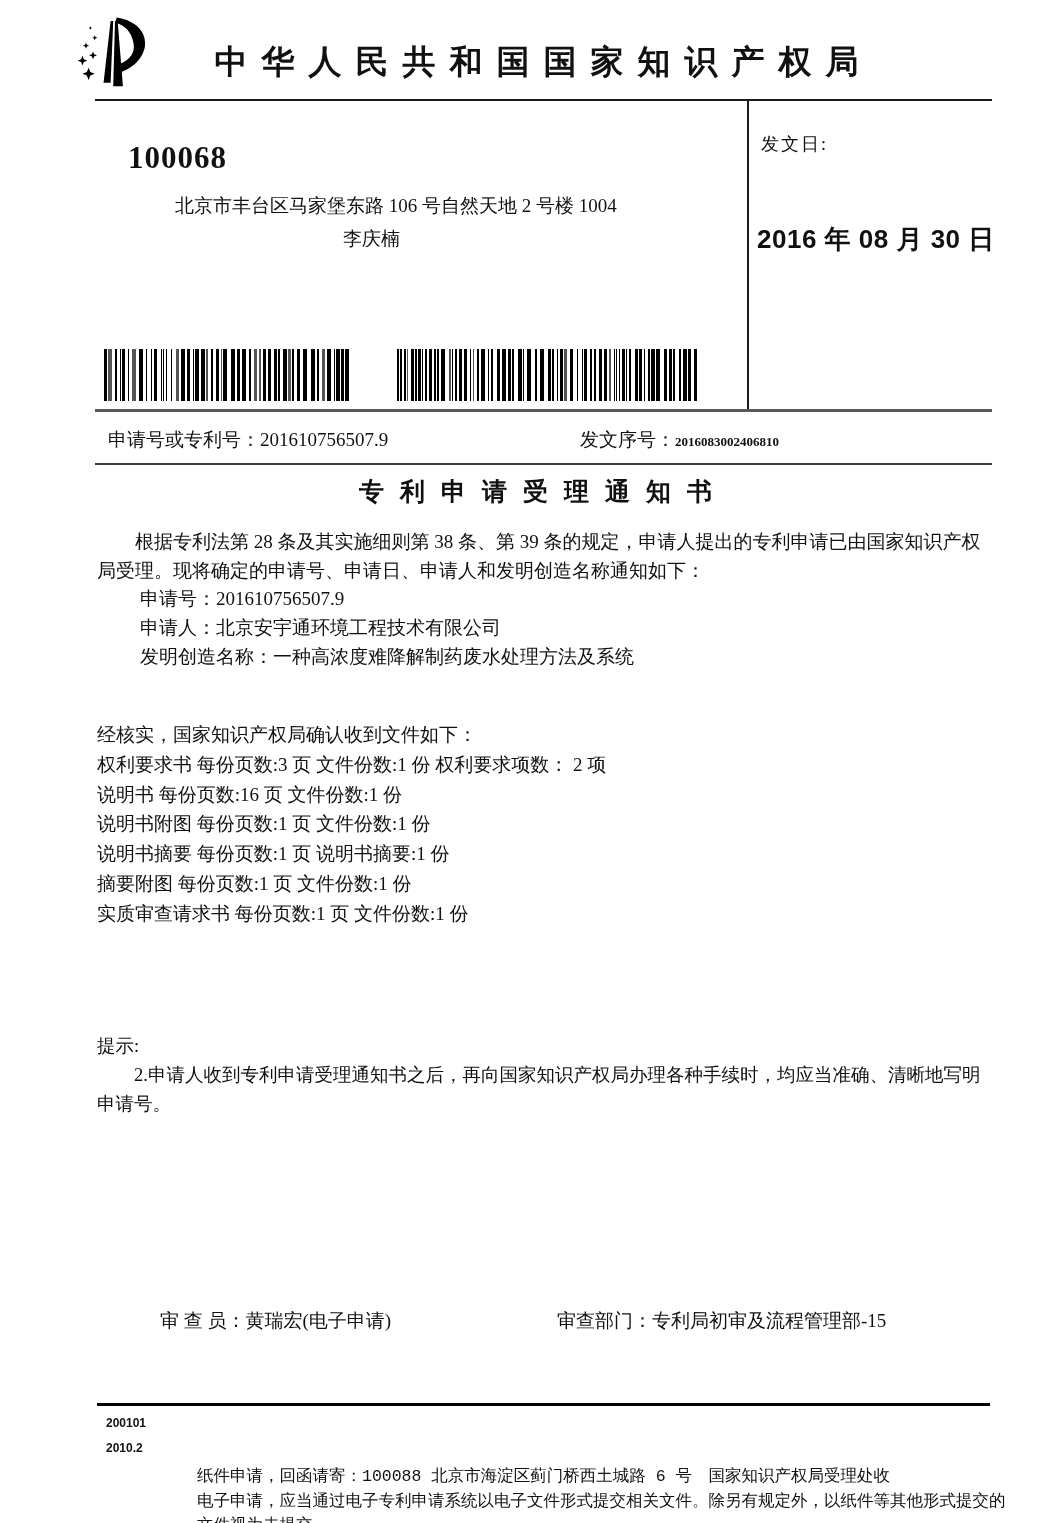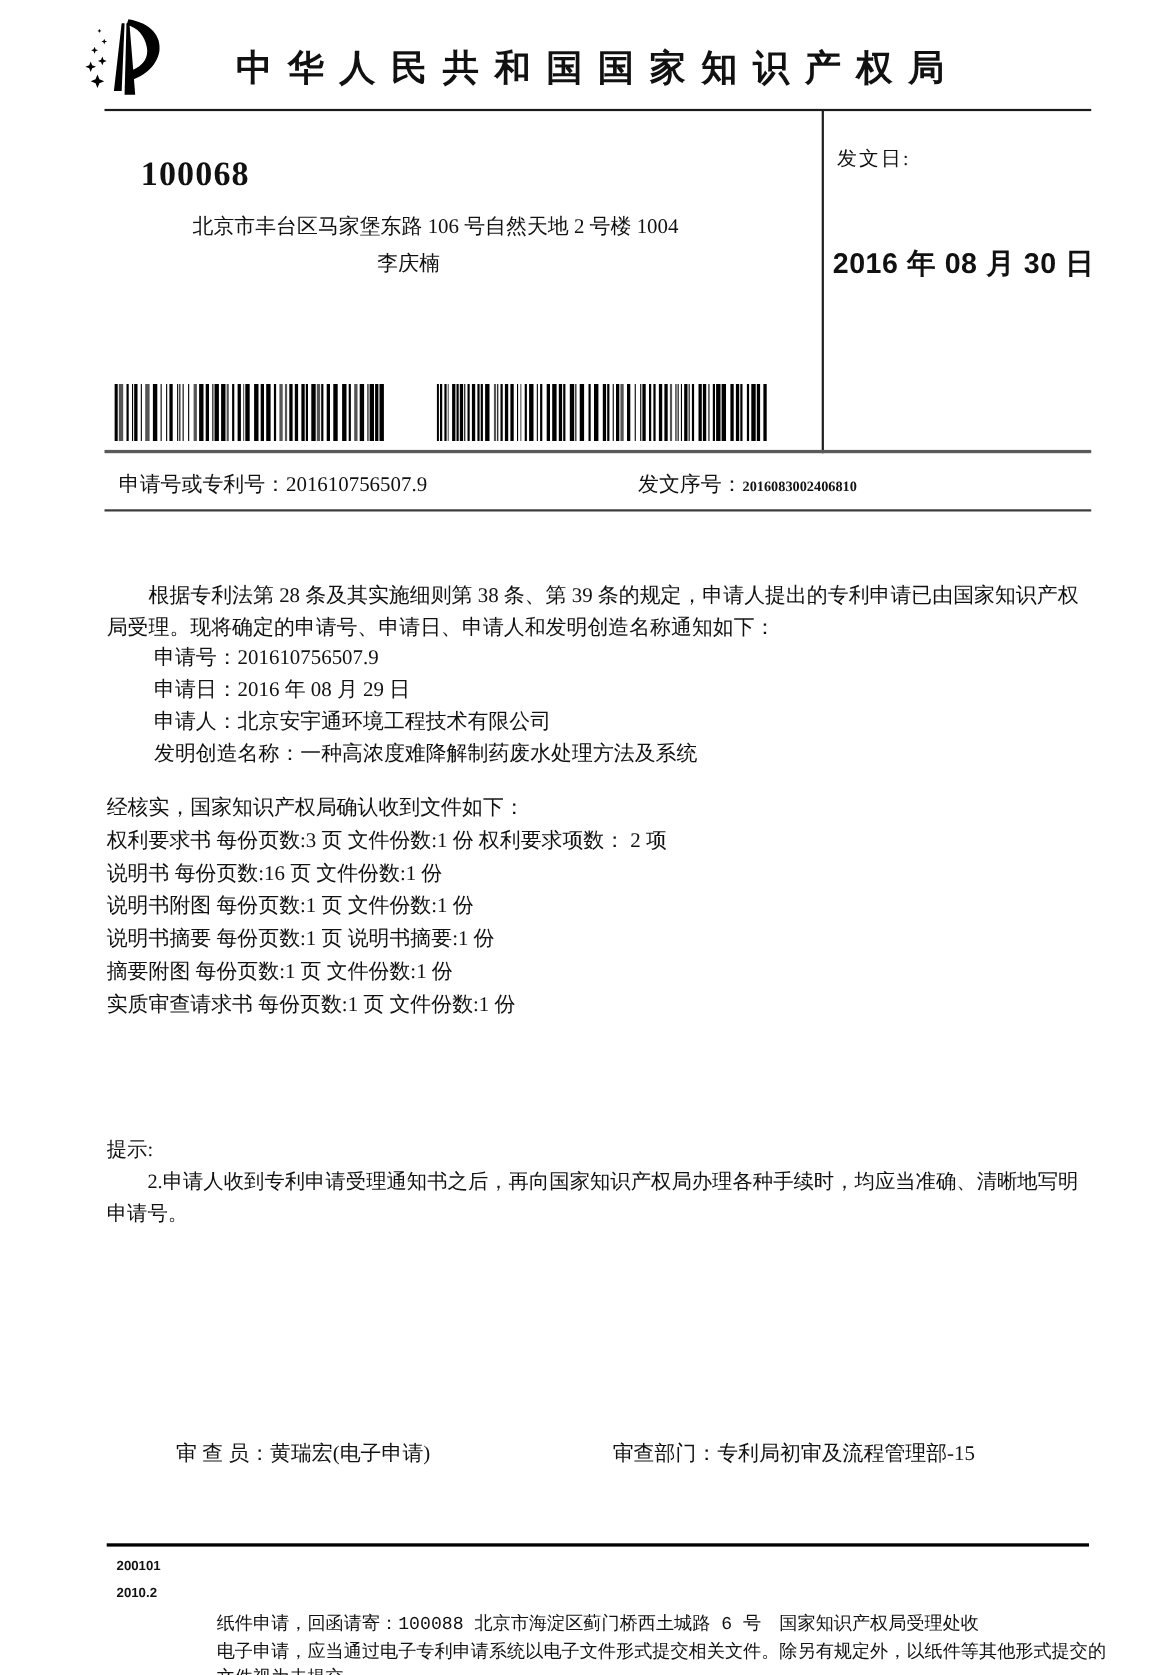--- a/index.html
+++ b/index.html
@@ -108,25 +108,25 @@
   <div class="abs issue-date">2016 年 08 月 30 日</div>
 
   <div class="abs barcode bc1" id="barcode1"><span style="width:3px;background:#000;margin-right:1px"></span><span style="width:4px;background:#555;margin-right:3px"></span><span style="width:2px;background:#000;margin-right:3px"></span><span style="width:1px;background:#000;margin-right:1px"></span><span style="width:3px;background:#000;margin-right:3px"></span><span style="width:1px;background:#000;margin-right:3px"></span><span style="width:4px;background:#555;margin-right:3px"></span><span style="width:4px;background:#000;margin-right:3px"></span><span style="width:1px;background:#000;margin-right:4px"></span><span style="width:1px;background:#000;margin-right:2px"></span><span style="width:3px;background:#000;margin-right:4px"></span><span style="width:1px;background:#000;margin-right:1px"></span><span style="width:1px;background:#000;margin-right:2px"></span><span style="width:1px;background:#000;margin-right:4px"></span><span style="width:1px;background:#000;margin-right:4px"></span><span style="width:3px;background:#555;margin-right:2px"></span><span style="width:4px;background:#000;margin-right:2px"></span><span style="width:3px;background:#000;margin-right:3px"></span><span style="width:1px;background:#000;margin-right:1px"></span><span style="width:4px;background:#000;margin-right:2px"></span><span style="width:4px;background:#000;margin-right:1px"></span><span style="width:2px;background:#555;margin-right:3px"></span><span style="width:2px;background:#000;margin-right:3px"></span><span style="width:3px;background:#000;margin-right:2px"></span><span style="width:1px;background:#555;margin-right:1px"></span><span style="width:4px;background:#000;margin-right:4px"></span><span style="width:4px;background:#000;margin-right:2px"></span><span style="width:3px;background:#000;margin-right:2px"></span><span style="width:4px;background:#000;margin-right:3px"></span><span style="width:2px;background:#000;margin-right:3px"></span><span style="width:3px;background:#555;margin-right:2px"></span><span style="width:2px;background:#555;margin-right:2px"></span><span style="width:3px;background:#000;margin-right:2px"></span><span style="width:3px;background:#000;margin-right:3px"></span><span style="width:3px;background:#000;margin-right:1px"></span><span style="width:2px;background:#000;margin-right:3px"></span><span style="width:4px;background:#000;margin-right:1px"></span><span style="width:3px;background:#555;margin-right:1px"></span><span style="width:2px;background:#000;margin-right:3px"></span><span style="width:3px;background:#000;margin-right:3px"></span><span style="width:4px;background:#000;margin-right:4px"></span><span style="width:4px;background:#000;margin-right:2px"></span><span style="width:2px;background:#000;margin-right:3px"></span><span style="width:3px;background:#555;margin-right:2px"></span><span style="width:4px;background:#000;margin-right:3px"></span><span style="width:1px;background:#000;margin-right:1px"></span><span style="width:4px;background:#000;margin-right:1px"></span><span style="width:3px;background:#000;margin-right:1px"></span><span style="width:4px;background:#000;margin-right:2px"></span></div>
   <div class="abs barcode bc2" id="barcode2"><span style="width:2px;background:#000;margin-right:1px"></span><span style="width:2px;background:#000;margin-right:2px"></span><span style="width:2px;background:#000;margin-right:1px"></span><span style="width:1px;background:#555;margin-right:3px"></span><span style="width:3px;background:#000;margin-right:1px"></span><span style="width:2px;background:#000;margin-right:1px"></span><span style="width:3px;background:#000;margin-right:1px"></span><span style="width:1px;background:#000;margin-right:2px"></span><span style="width:2px;background:#000;margin-right:2px"></span><span style="width:3px;background:#000;margin-right:2px"></span><span style="width:2px;background:#000;margin-right:1px"></span><span style="width:2px;background:#000;margin-right:2px"></span><span style="width:4px;background:#000;margin-right:4px"></span><span style="width:2px;background:#555;margin-right:1px"></span><span style="width:1px;background:#000;margin-right:2px"></span><span style="width:2px;background:#000;margin-right:2px"></span><span style="width:3px;background:#000;margin-right:2px"></span><span style="width:3px;background:#000;margin-right:3px"></span><span style="width:1px;background:#000;margin-right:2px"></span><span style="width:1px;background:#555;margin-right:3px"></span><span style="width:2px;background:#000;margin-right:2px"></span><span style="width:4px;background:#000;margin-right:3px"></span><span style="width:1px;background:#000;margin-right:2px"></span><span style="width:2px;background:#000;margin-right:4px"></span><span style="width:3px;background:#000;margin-right:2px"></span><span style="width:4px;background:#000;margin-right:2px"></span><span style="width:3px;background:#000;margin-right:1px"></span><span style="width:2px;background:#000;margin-right:4px"></span><span style="width:4px;background:#000;margin-right:1px"></span><span style="width:1px;background:#000;margin-right:3px"></span><span style="width:4px;background:#000;margin-right:4px"></span><span style="width:2px;background:#000;margin-right:3px"></span><span style="width:4px;background:#000;margin-right:4px"></span><span style="width:3px;background:#000;margin-right:1px"></span><span style="width:2px;background:#000;margin-right:3px"></span><span style="width:1px;background:#000;margin-right:2px"></span><span style="width:3px;background:#000;margin-right:1px"></span><span style="width:3px;background:#555;margin-right:3px"></span><span style="width:3px;background:#000;margin-right:4px"></span><span style="width:1px;background:#000;margin-right:4px"></span><span style="width:1px;background:#000;margin-right:1px"></span><span style="width:3px;background:#000;margin-right:3px"></span><span style="width:2px;background:#000;margin-right:2px"></span><span style="width:2px;background:#000;margin-right:3px"></span><span style="width:3px;background:#000;margin-right:2px"></span><span style="width:3px;background:#000;margin-right:2px"></span><span style="width:2px;background:#555;margin-right:3px"></span><span style="width:1px;background:#000;margin-right:1px"></span><span style="width:1px;background:#000;margin-right:2px"></span><span style="width:1px;background:#000;margin-right:2px"></span><span style="width:3px;background:#000;margin-right:1px"></span><span style="width:1px;background:#000;margin-right:2px"></span><span style="width:2px;background:#000;margin-right:4px"></span><span style="width:3px;background:#000;margin-right:1px"></span><span style="width:3px;background:#000;margin-right:2px"></span><span style="width:1px;background:#000;margin-right:3px"></span><span style="width:2px;background:#000;margin-right:1px"></span><span style="width:4px;background:#000;margin-right:1px"></span><span style="width:4px;background:#000;margin-right:4px"></span><span style="width:3px;background:#000;margin-right:2px"></span><span style="width:3px;background:#000;margin-right:1px"></span><span style="width:2px;background:#000;margin-right:4px"></span><span style="width:2px;background:#000;margin-right:2px"></span><span style="width:4px;background:#000;margin-right:1px"></span><span style="width:3px;background:#000;margin-right:3px"></span><span style="width:3px;background:#000;margin-right:1px"></span></div>
   <div class="abs rule-mid1"></div>
 
   <div class="abs ref-app"><span>申请号或专利号：</span><span>201610756507.9</span></div>
   <div class="abs ref-serial"><span>发文序号：</span><b>2016083002406810</b></div>
   <div class="abs rule-mid2"></div>
 
+  <div class="abs notice-title">专利申请受理通知书</div>
   <div class="abs intro">根据专利法第 28 条及其实施细则第 38 条、第 39 条的规定，申请人提出的专利申请已由国家知识产权局受理。现将确定的申请号、申请日、申请人和发明创造名称通知如下：</div>
 
   <div class="abs fields">
     <div><span>申请号：</span><span>201610756507.9</span></div>
-    <div><span>申请日：</span><span>2016 年 08 月 29 日</span></div>
     <div><span>申请人：</span><span>北京安宇通环境工程技术有限公司</span></div>
     <div><span>发明创造名称：</span><span>一种高浓度难降解制药废水处理方法及系统</span></div>
   </div>
 
   <div class="abs documents">
     <div>经核实，国家知识产权局确认收到文件如下：</div>
     <div>权利要求书 每份页数:3 页 文件份数:1 份 权利要求项数： 2 项</div>
     <div>说明书 每份页数:16 页 文件份数:1 份</div>
     <div>说明书附图 每份页数:1 页 文件份数:1 份</div>
     <div>说明书摘要 每份页数:1 页 说明书摘要:1 份</div>

